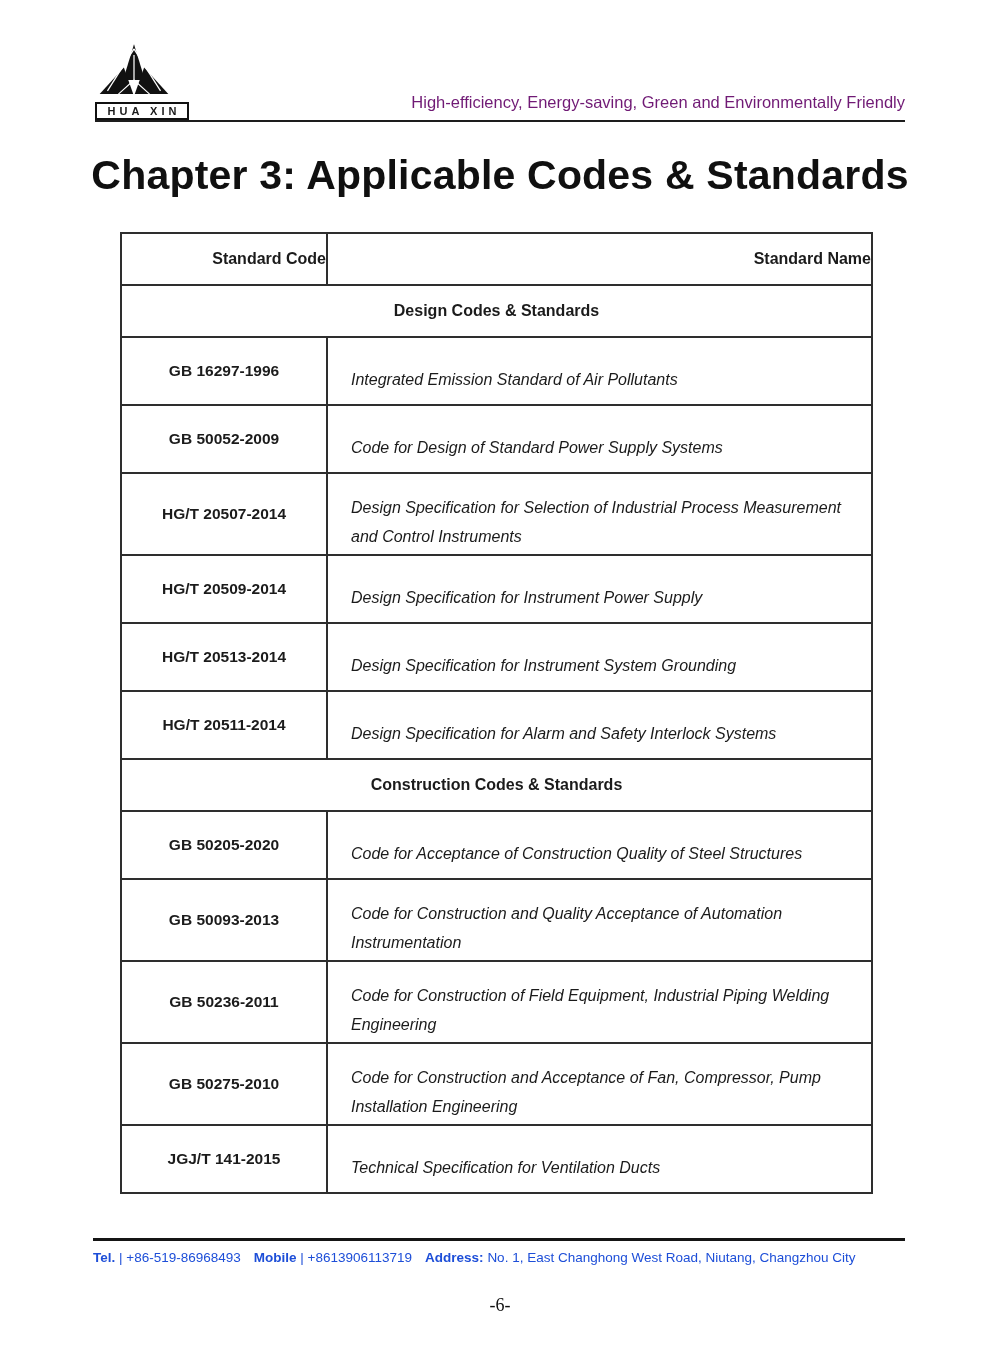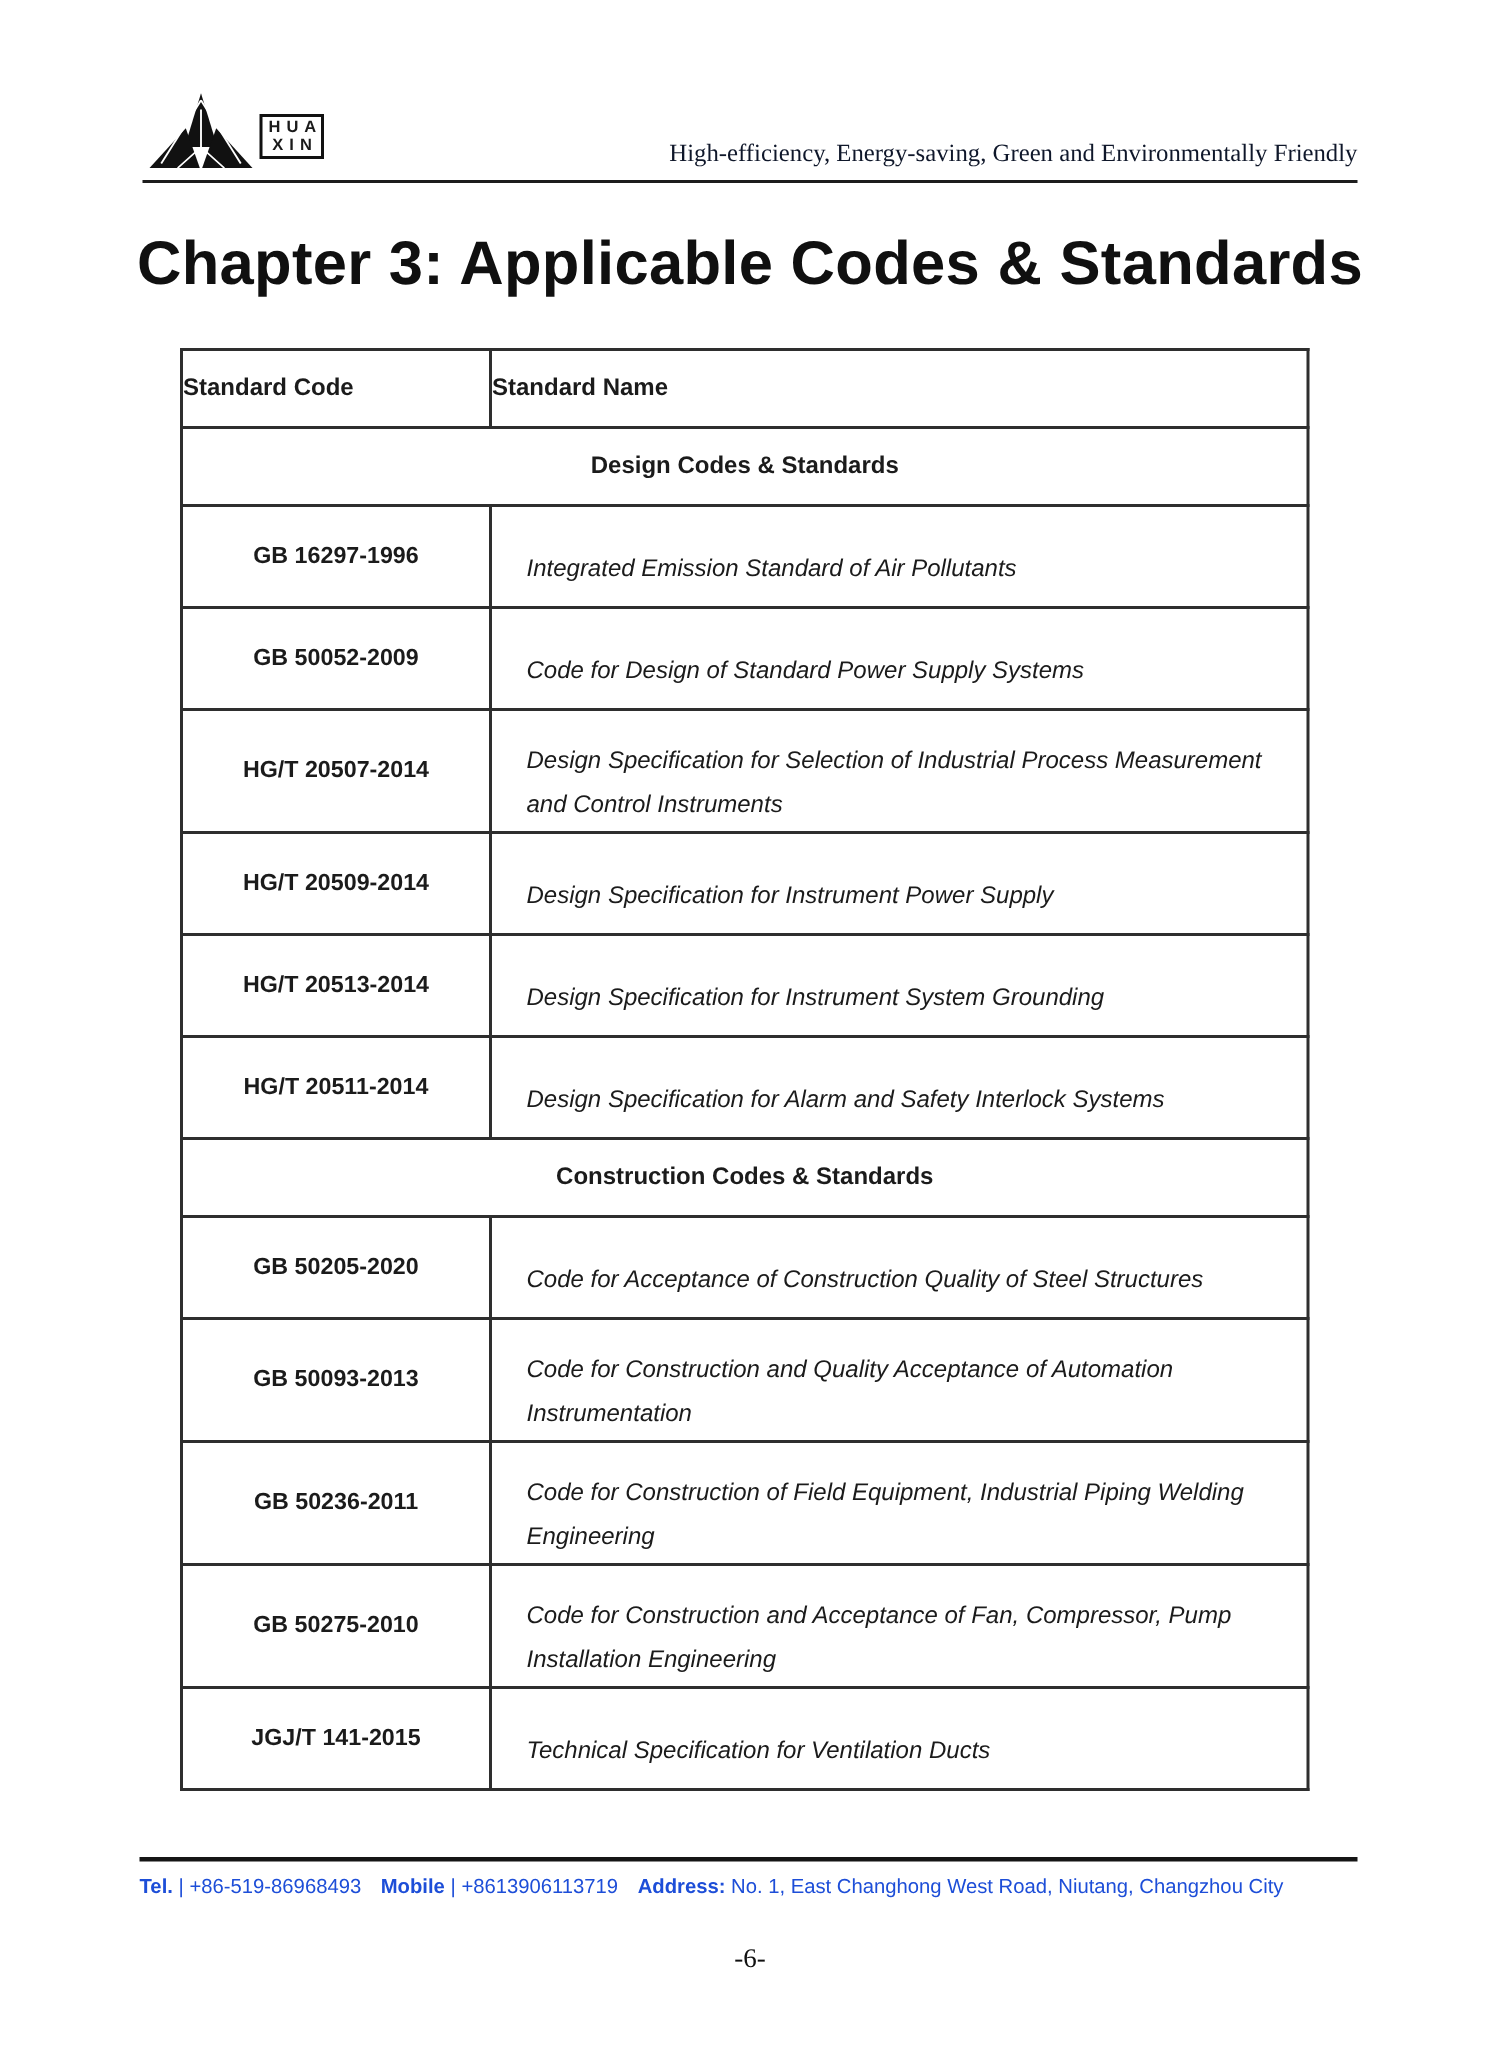--- a/index.html
+++ b/index.html
@@ -17,38 +17,37 @@
   
   .header {
     margin: 0 95px;
     padding-top: 56px;
     display: flex;
     align-items: flex-end;
     justify-content: space-between;
     border-bottom: 2px solid #1d1d1d;
     height: 122px;
   }
-  .logo { width: 96px; display: flex; flex-direction: row; align-items: center; }
+  .logo { width: 96px; display: flex; flex-direction: column; align-items: flex-start; }
   .logo svg { display: block; }
   .logo-text {
     width: 94px;
     border: 2px solid #111;
     background: #fff;
     font-weight: bold;
     font-size: 11px;
     letter-spacing: 4px;
     text-align: center;
     padding: 1px 0 1px 4px;
     font-family: "Liberation Sans", sans-serif;
   }
   .tagline {
     font-size: 16.5px;
-    color: #0f172a;
+    color: #701a75;
     padding-bottom: 8px;
-    font-family: Liberation Serif, serif;
   }
   
   .title {
     margin-top: 30px;
     text-align: center;
     font-size: 41px;
     font-weight: bold;
     color: #101010;
     letter-spacing: 0.2px;
   }
@@ -62,21 +61,21 @@
   }
   .standards-table th, .standards-table td {
     border: 2px solid #2e2e2e;
     vertical-align: middle;
   }
   .standards-table col.code-col { width: 206px; }
   .standards-table th {
     height: 52px;
     font-size: 16px;
     font-weight: bold;
-    text-align: left;
+    text-align: right;
   }
   td.section-cell {
     height: 52px;
     text-align: center;
     font-weight: bold;
     font-size: 16px;
   }
   td.code-cell {
     height: 68px;
     text-align: center;

